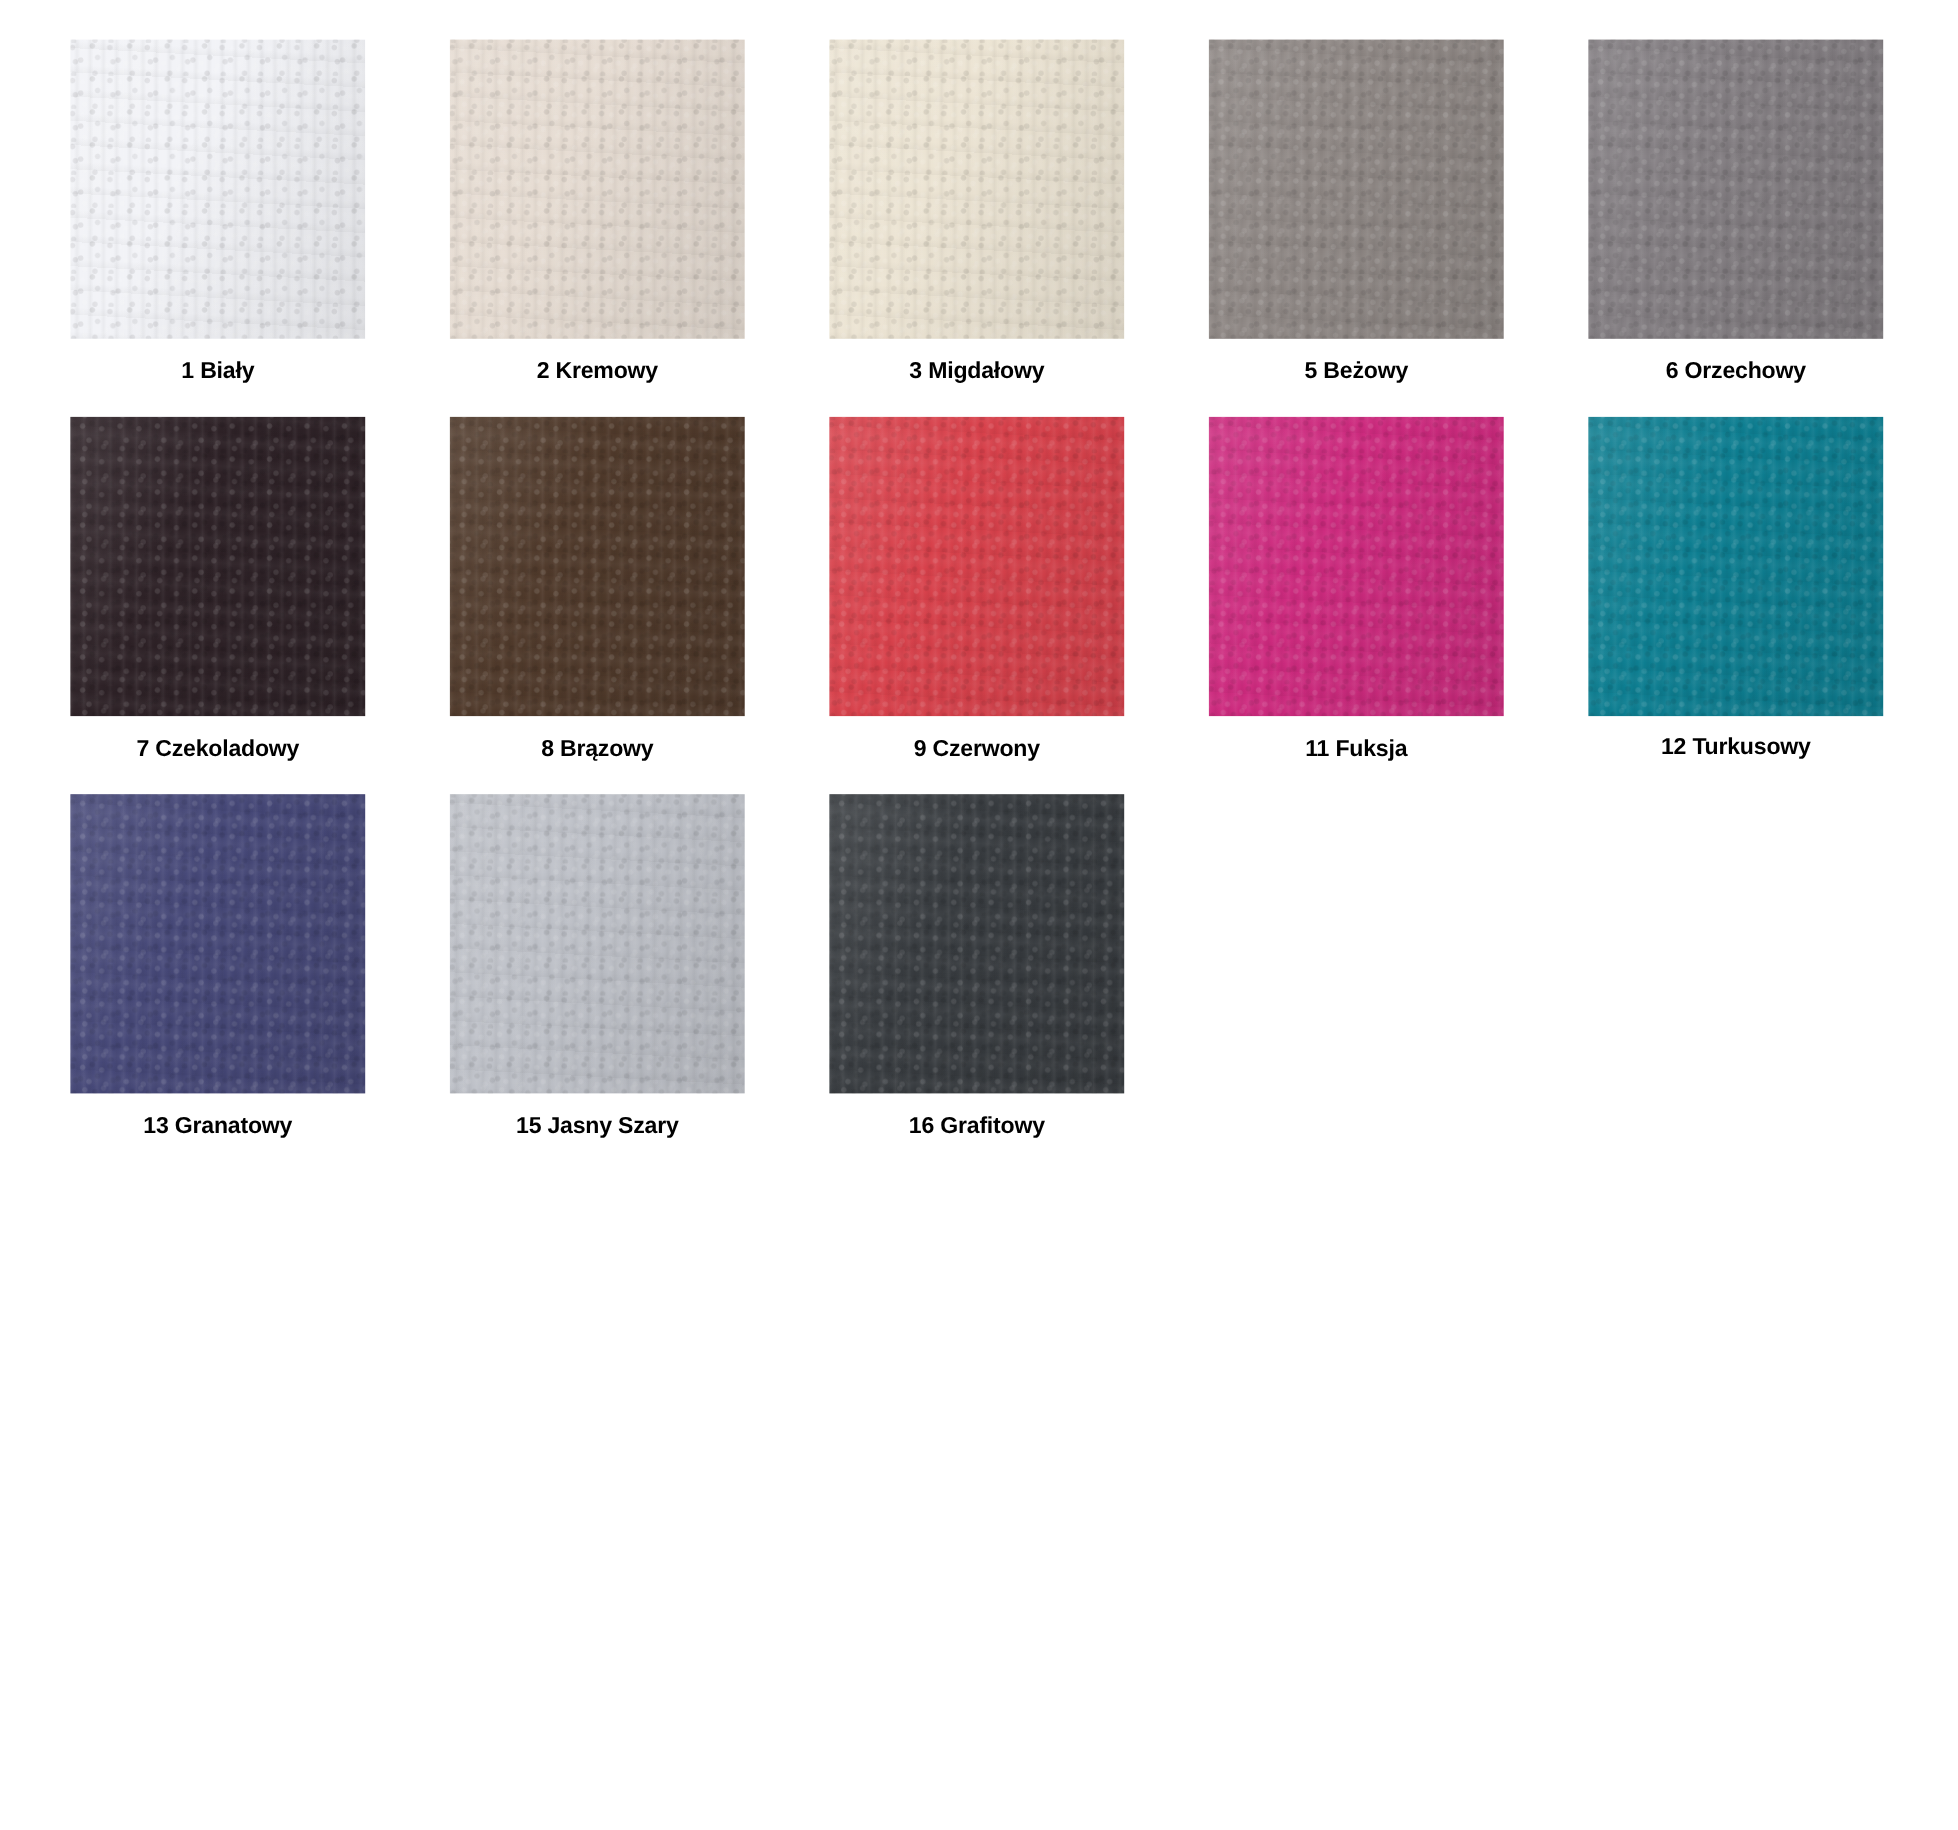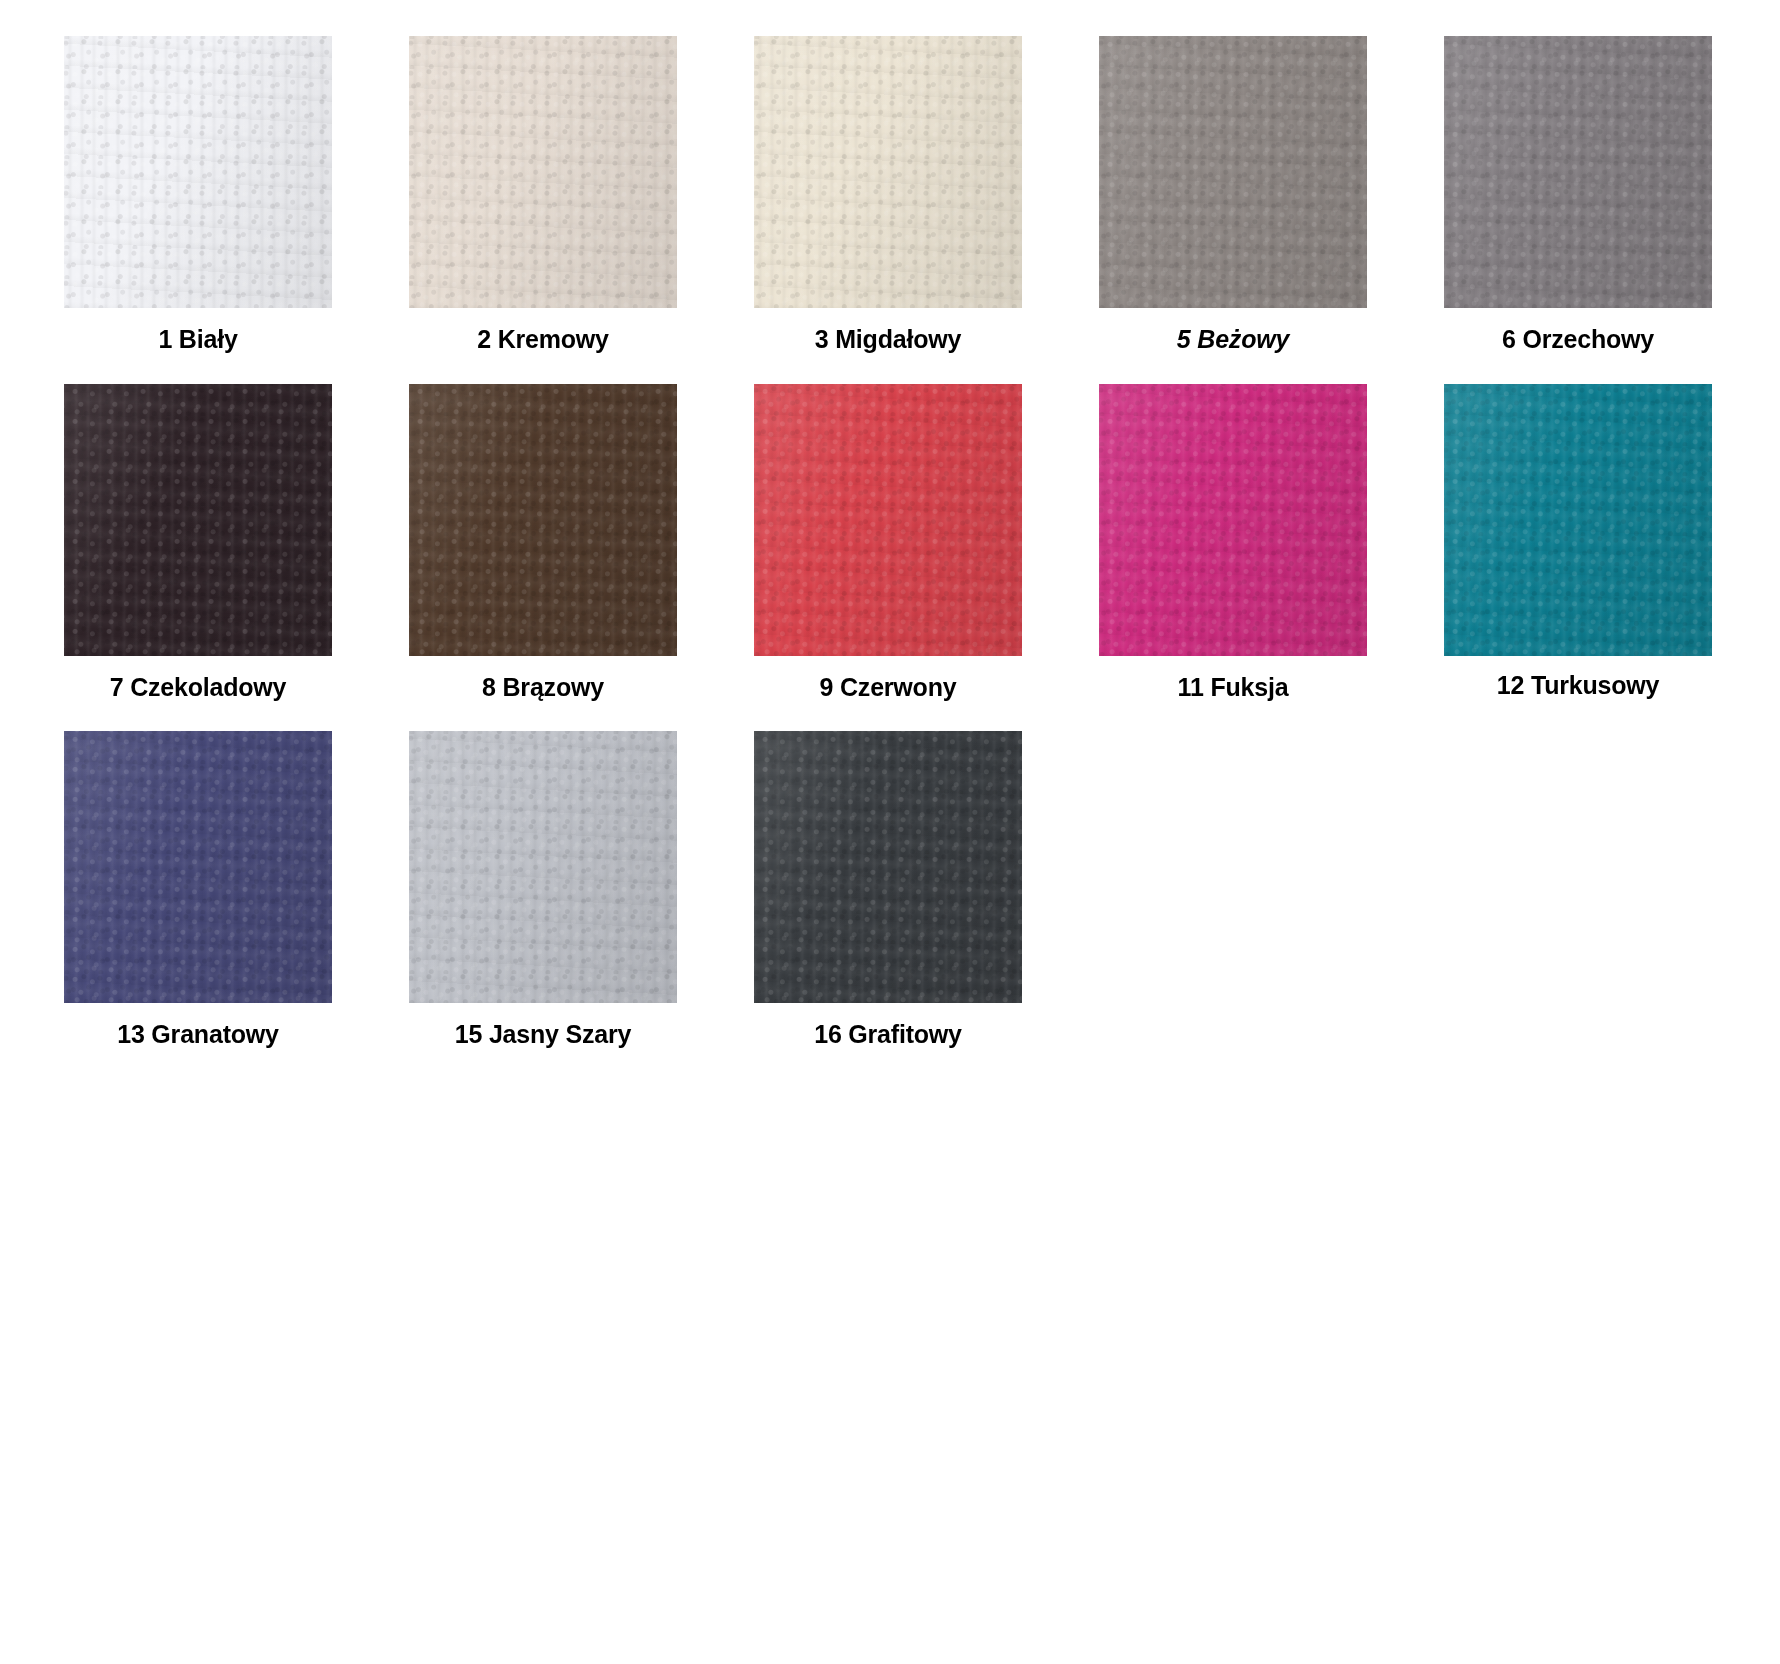--- a/index.html
+++ b/index.html
@@ -97,21 +97,21 @@
         rgba(255,255,255,0.00) 38%,
         rgba(0,0,0,0.05) 72%,
         rgba(0,0,0,0.09) 100%);
     pointer-events: none;
   }
 
   .swatch-label {
     margin-top: 18px;
     margin-bottom: 30px;
     font-family: "Liberation Sans", sans-serif;
-    font-size: 25px;
+    font-size: 21px;
     font-weight: bold;
     color: #000000;
     text-align: center;
     line-height: 1.1;
     white-space: nowrap;
     letter-spacing: -0.2px;
   }
 </style>
 </head>
 <body style="background: rgb(255, 255, 255);">
@@ -125,21 +125,21 @@
       <div class="swatch-cell">
         <div class="swatch-chip" style="background-color: rgb(230, 220, 210);"></div>
         <div class="swatch-label" style="color: rgb(0, 0, 0);">2 Kremowy</div>
       </div>
       <div class="swatch-cell">
         <div class="swatch-chip" style="background-color: rgb(236, 228, 211);"></div>
         <div class="swatch-label" style="color: rgb(0, 0, 0);">3 Migdałowy</div>
       </div>
       <div class="swatch-cell">
         <div class="swatch-chip" style="background-color: rgb(142, 135, 132);"></div>
-        <div class="swatch-label" style="color: rgb(0, 0, 0); font-style: italic;">5 Beżowy</div>
+        <div class="swatch-label" style="color: rgb(0, 0, 0);">5 Beżowy</div>
       </div>
       <div class="swatch-cell">
         <div class="swatch-chip" style="background-color: rgb(130, 125, 129);"></div>
         <div class="swatch-label" style="color: rgb(0, 0, 0);">6 Orzechowy</div>
       </div>
       <div class="swatch-cell">
         <div class="swatch-chip" style="background-color: rgb(46, 34, 39);"></div>
         <div class="swatch-label" style="color: rgb(0, 0, 0);">7 Czekoladowy</div>
       </div>
       <div class="swatch-cell">

